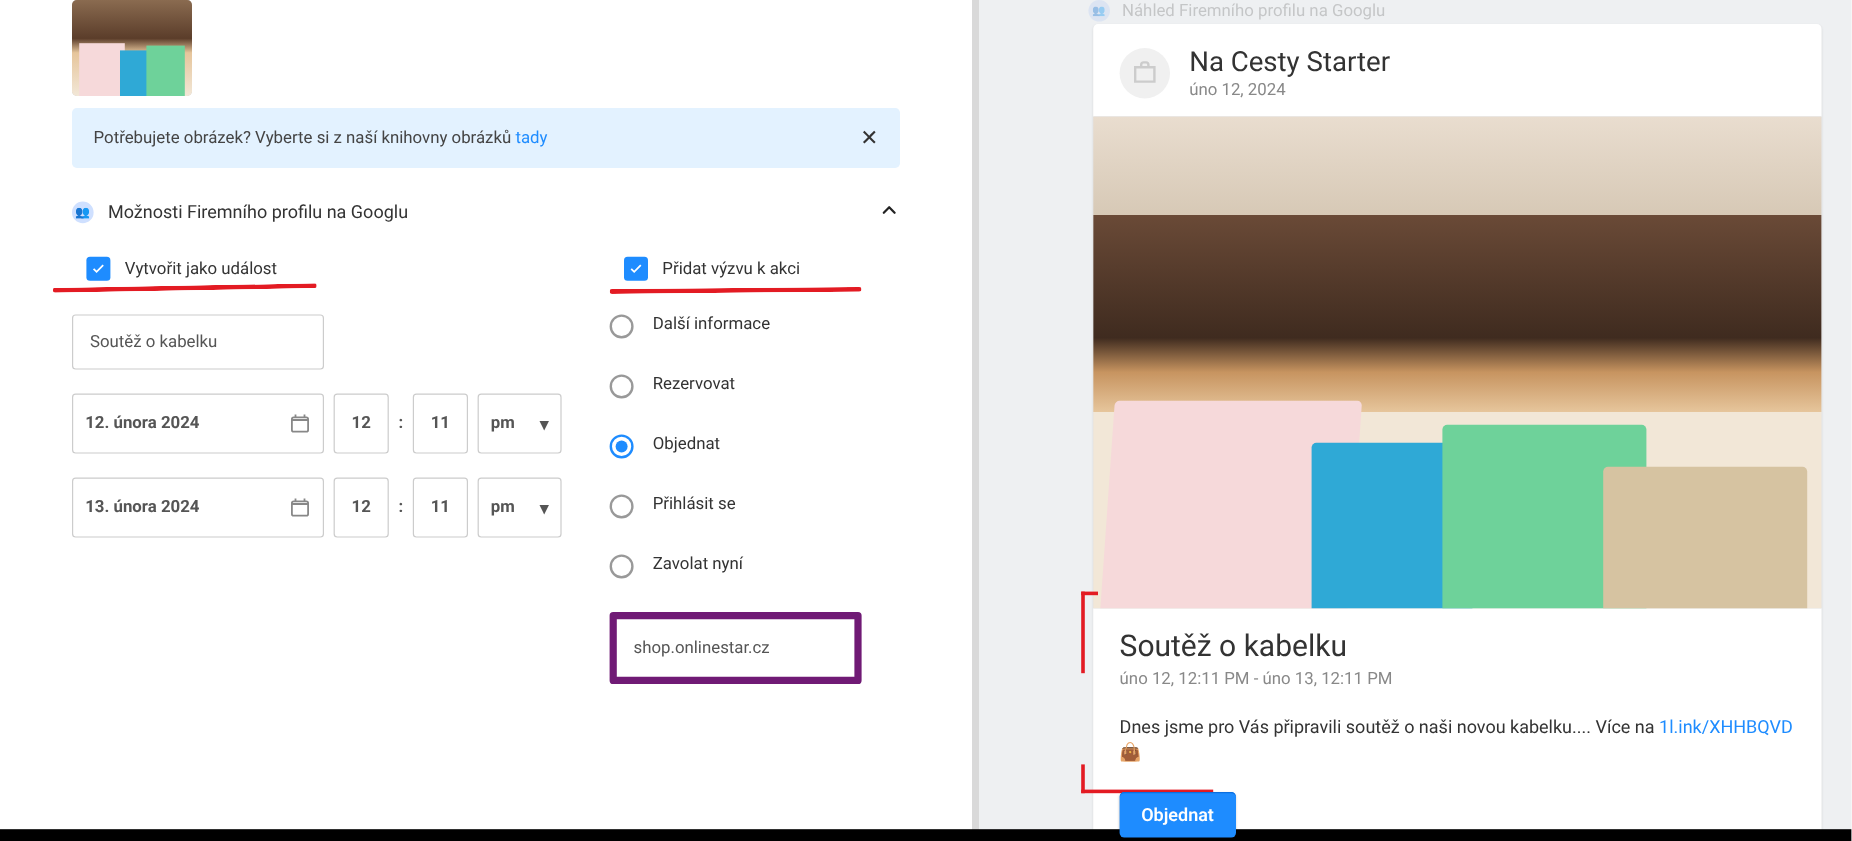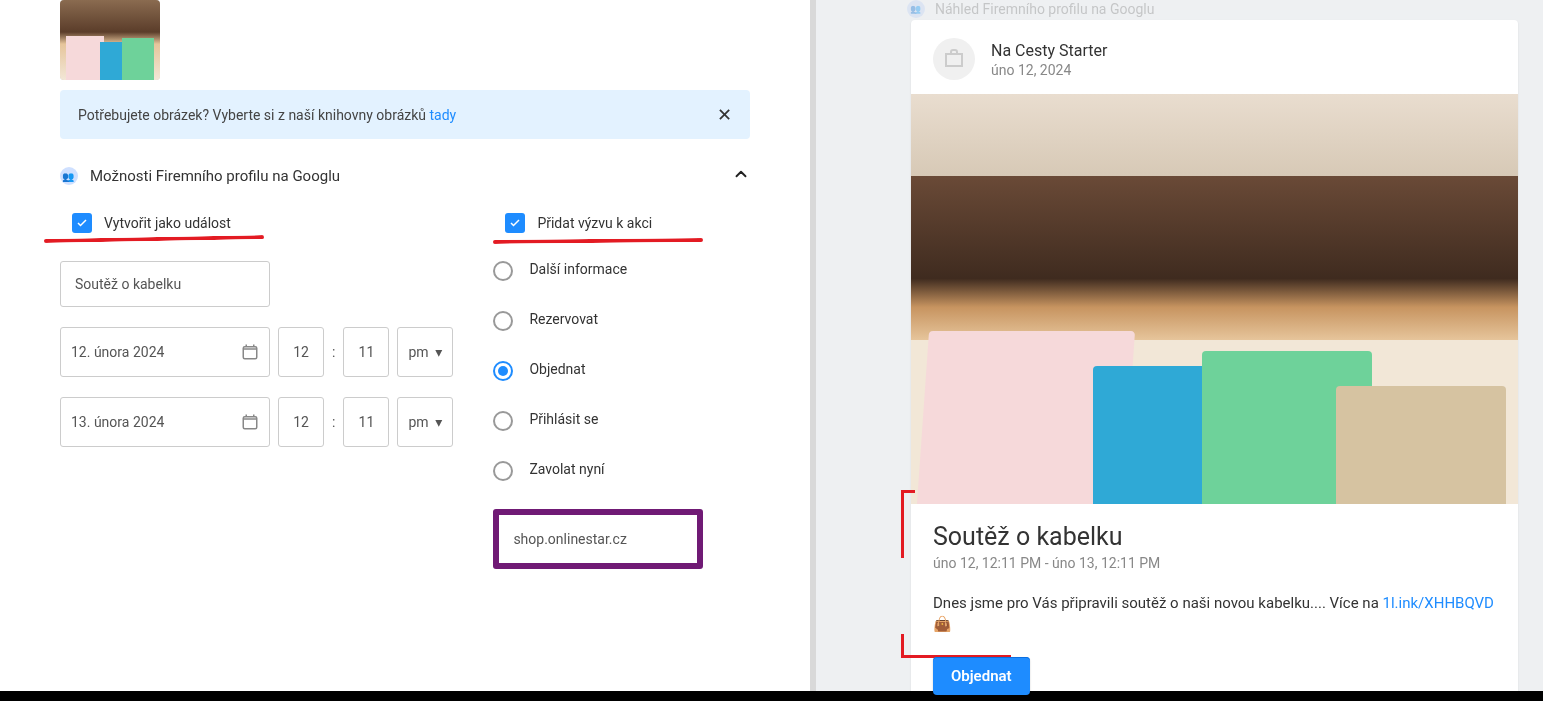--- a/index.html
+++ b/index.html
@@ -32,42 +32,42 @@
   .options { display: flex; margin: 0 40px 0 60px; gap: 40px; }
   .col { flex: 1; position: relative; }
   .check-row { display: flex; align-items: center; gap: 12px; margin-bottom: 28px; position: relative; }
   .checkbox { width: 20px; height: 20px; background: #1e8cff; border-radius: 3px; display: flex; align-items: center; justify-content: center; }
   .checkbox svg { fill: none; stroke: #fff; stroke-width: 3; }
   .check-label { font-size: 14px; color: #333; }
   .underline-red { position: absolute; height: 4px; background: transparent; border-bottom: 4px solid #e31b23; border-radius: 2px; }
 
   
   .text-input { border: 1px solid #ccc; border-radius: 3px; padding: 14px 14px; font-size: 14px; color: #555; width: 210px; margin-bottom: 20px; }
-  .date-row { display: flex; align-items: center; gap: 8px; margin-bottom: 20px; }
+  .date-row { display: flex; align-items: center; gap: 8px; margin-bottom: 20px; font-weight: bold; }
   .date-field { border: 1px solid #ccc; border-radius: 3px; padding: 0 10px; height: 50px; display: flex; align-items: center; justify-content: space-between; width: 210px; font-size: 14px; color: #555; }
   .date-field svg { fill: #888; }
   .small-field { border: 1px solid #ccc; border-radius: 3px; height: 50px; width: 46px; display: flex; align-items: center; justify-content: center; font-size: 14px; color: #555; }
-  .ampm-field { border: 1px solid #ccc; border-radius: 3px; height: 50px; width: 56px; display: flex; align-items: center; justify-content: space-between; padding: 7px 10px; font-size: 14px; color: #555; }
+  .ampm-field { border: 1px solid #ccc; border-radius: 3px; height: 50px; width: 70px; display: flex; align-items: center; justify-content: space-between; padding: 7px 10px; font-size: 14px; color: #555; }
   .colon { color: #555; font-size: 14px; }
 
   
   .radio-group { display: flex; flex-direction: column; gap: 30px; margin-bottom: 28px; }
   .radio-row { display: flex; align-items: flex-start; gap: 16px; cursor: pointer; }
   .radio { width: 20px; height: 20px; border: 2px solid #999; border-radius: 50%; display: flex; align-items: center; justify-content: center; flex-shrink: 0; }
   .radio.selected { border-color: #1e8cff; }
   .radio.selected .dot { width: 10px; height: 10px; border-radius: 50%; background: #1e8cff; }
   .radio-label { font-size: 14px; color: #333; }
   .url-field { border: 6px solid #701a75; border-radius: 3px; padding: 16px 14px; font-size: 14px; color: #555; width: 210px; }
   .preview-title-bar { display: flex; align-items: center; gap: 10px; padding: 0 0 2px 0; color: #888; font-size: 14px; opacity: 0.4; margin-left: -4px; }
   .preview-title-bar .ico { width: 18px; height: 18px; border-radius: 50%; background: #c2d4f4; display:flex;align-items:center;justify-content:center;font-size:9px;color:#1e5bd6; }
   .preview-card { background: #fff; border-radius: 4px; padding: 0 0 18px 0; box-shadow: 0 1px 2px rgba(0,0,0,0.1); }
   .card-head { display: flex; align-items: center; gap: 16px; padding: 18px 22px 14px 22px; }
   .avatar { width: 42px; height: 42px; border-radius: 50%; background: #f0f0f0; display: flex; align-items: center; justify-content: center; }
   .avatar svg { fill: #d0d0d0; }
-  .head-text .name { font-size: 16px; color: #333; }
+  .head-text .name { font-size: 23px; color: #333; }
   .head-text .date { font-size: 14px; color: #888; margin-top: 2px; }
   .card-image { width: 100%; height: 410px; background: #ddd; position: relative; overflow: hidden; }
   .card-body { padding: 18px 22px 0 22px; position: relative; }
   .ev-title { font-size: 25px; color: #333; }
   .ev-dates { font-size: 14px; color: #888; margin-top: 4px; }
   .ev-desc { font-size: 15px; color: #333; margin-top: 22px; line-height: 1.4; }
   .ev-desc a { color: #1e8cff; text-decoration: none; }
   .cta-btn { margin-top: 22px; background: #1e8cff; color: #fff; border: none; border-radius: 4px; padding: 10px 18px; font-size: 15px; font-weight: 600; cursor: pointer; box-shadow: 0 1px 0 #0b6fe0 inset, 0 1px 2px rgba(0,0,0,0.2); position: relative; z-index: 2; }
 
   .redmark { position: absolute; border: 3px solid #e31b23; border-radius: 4px; pointer-events: none; }

